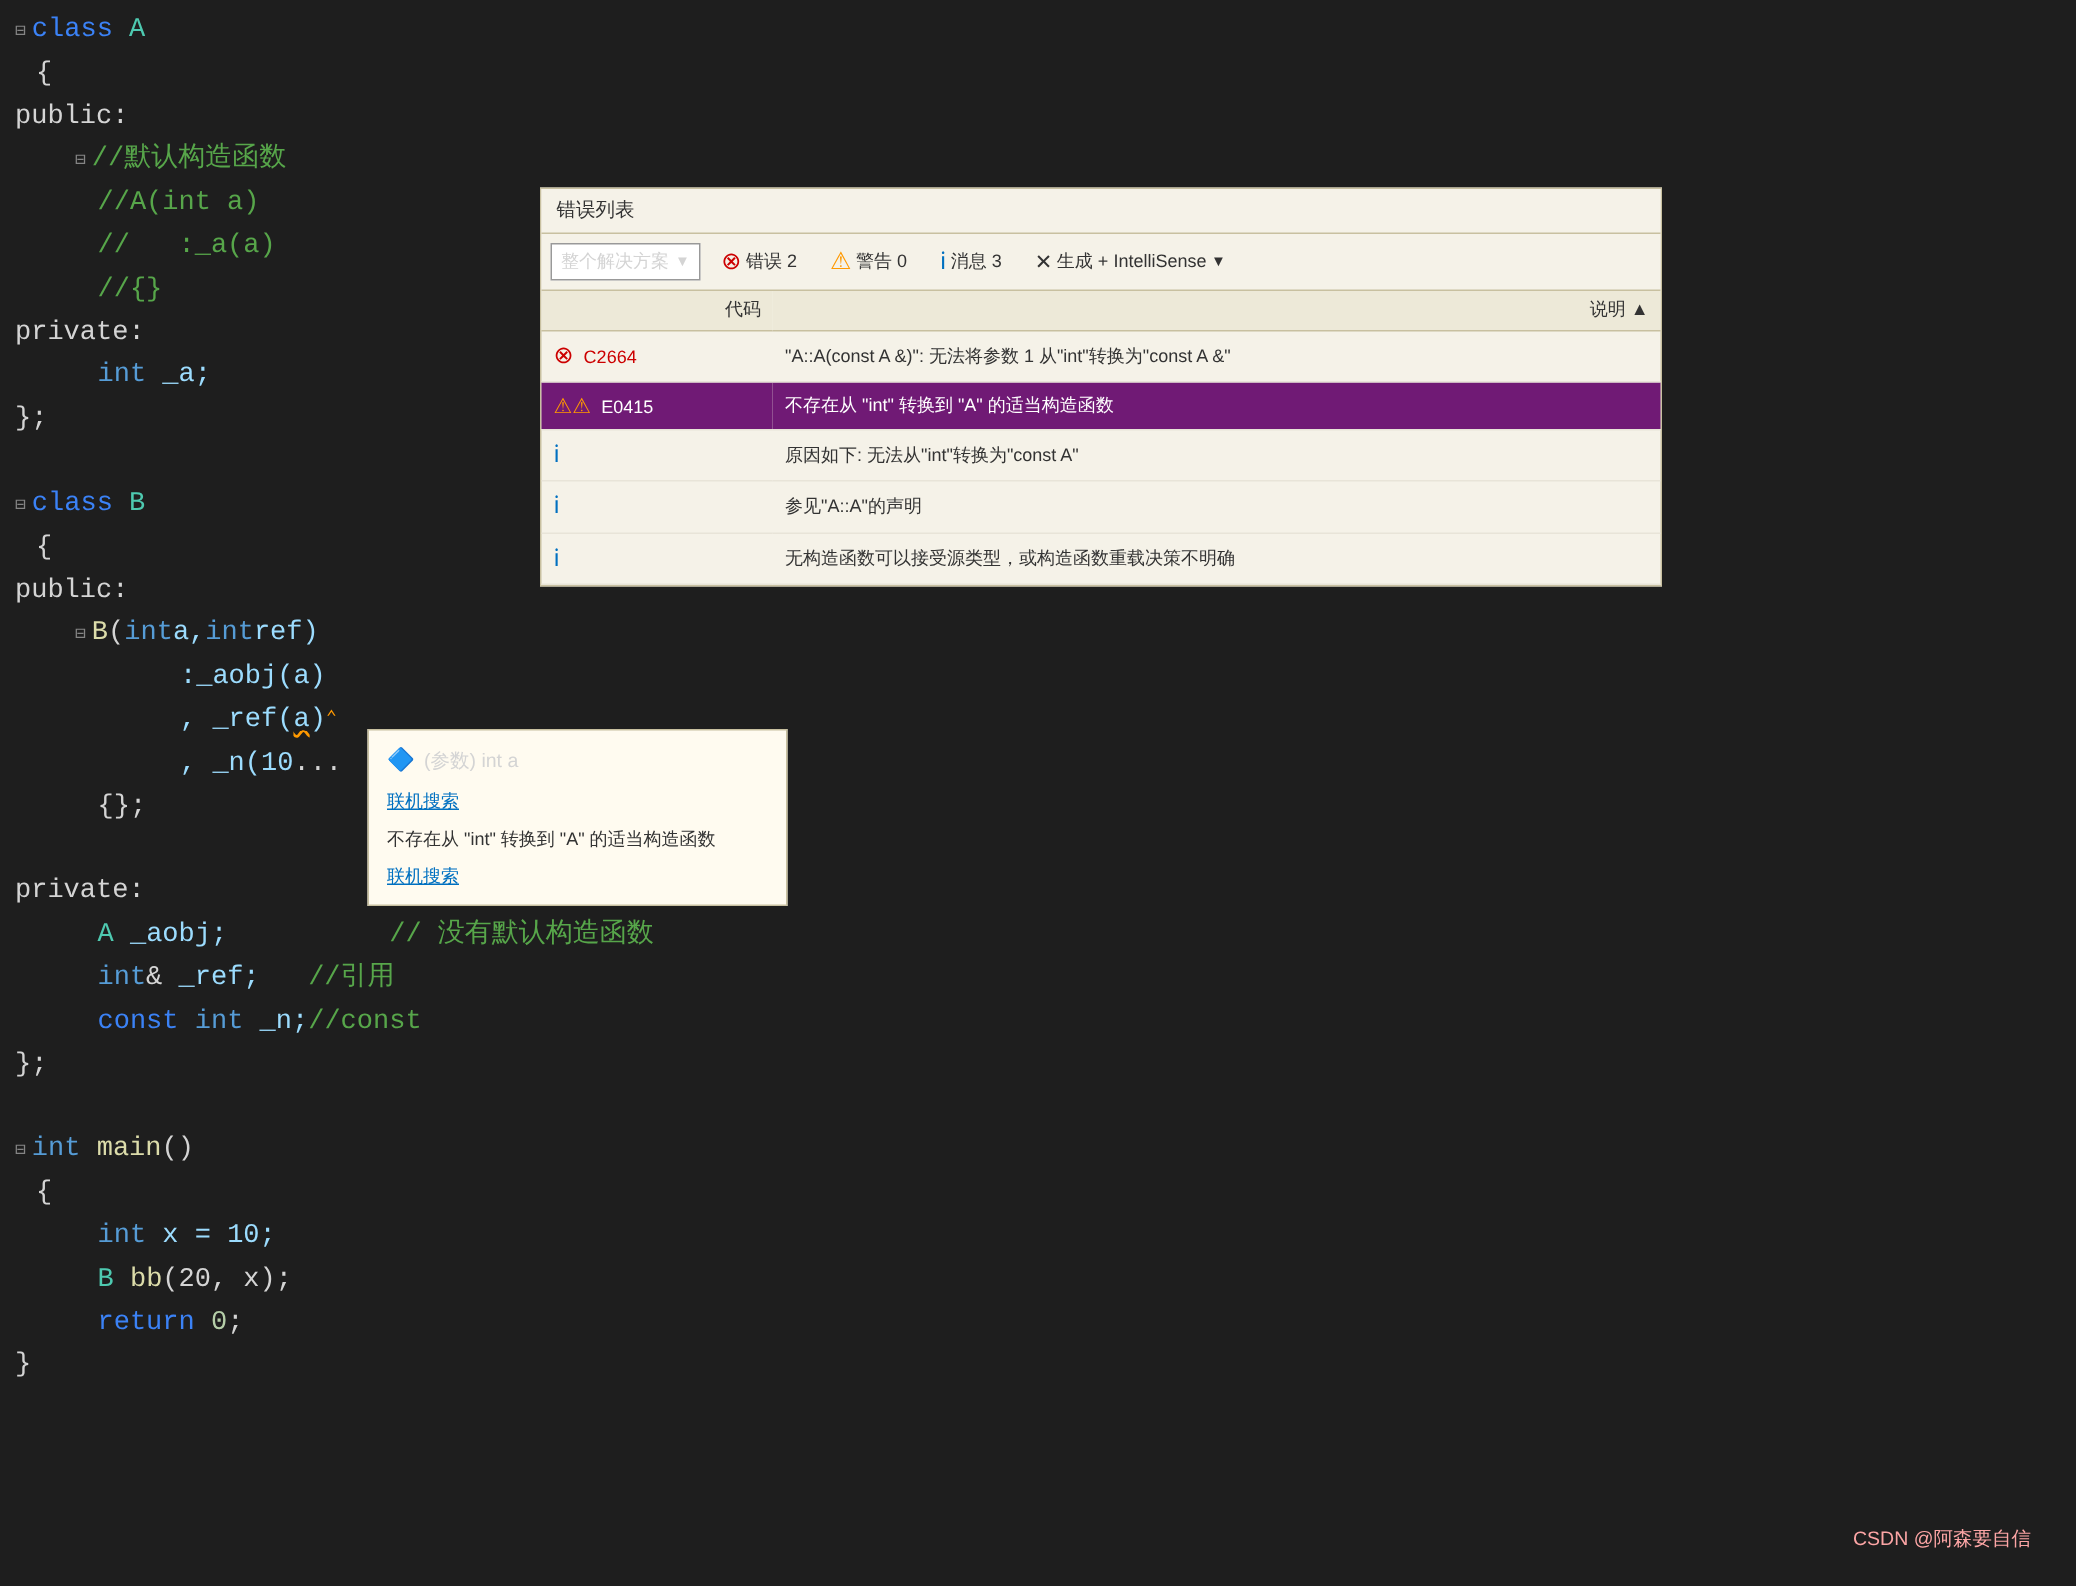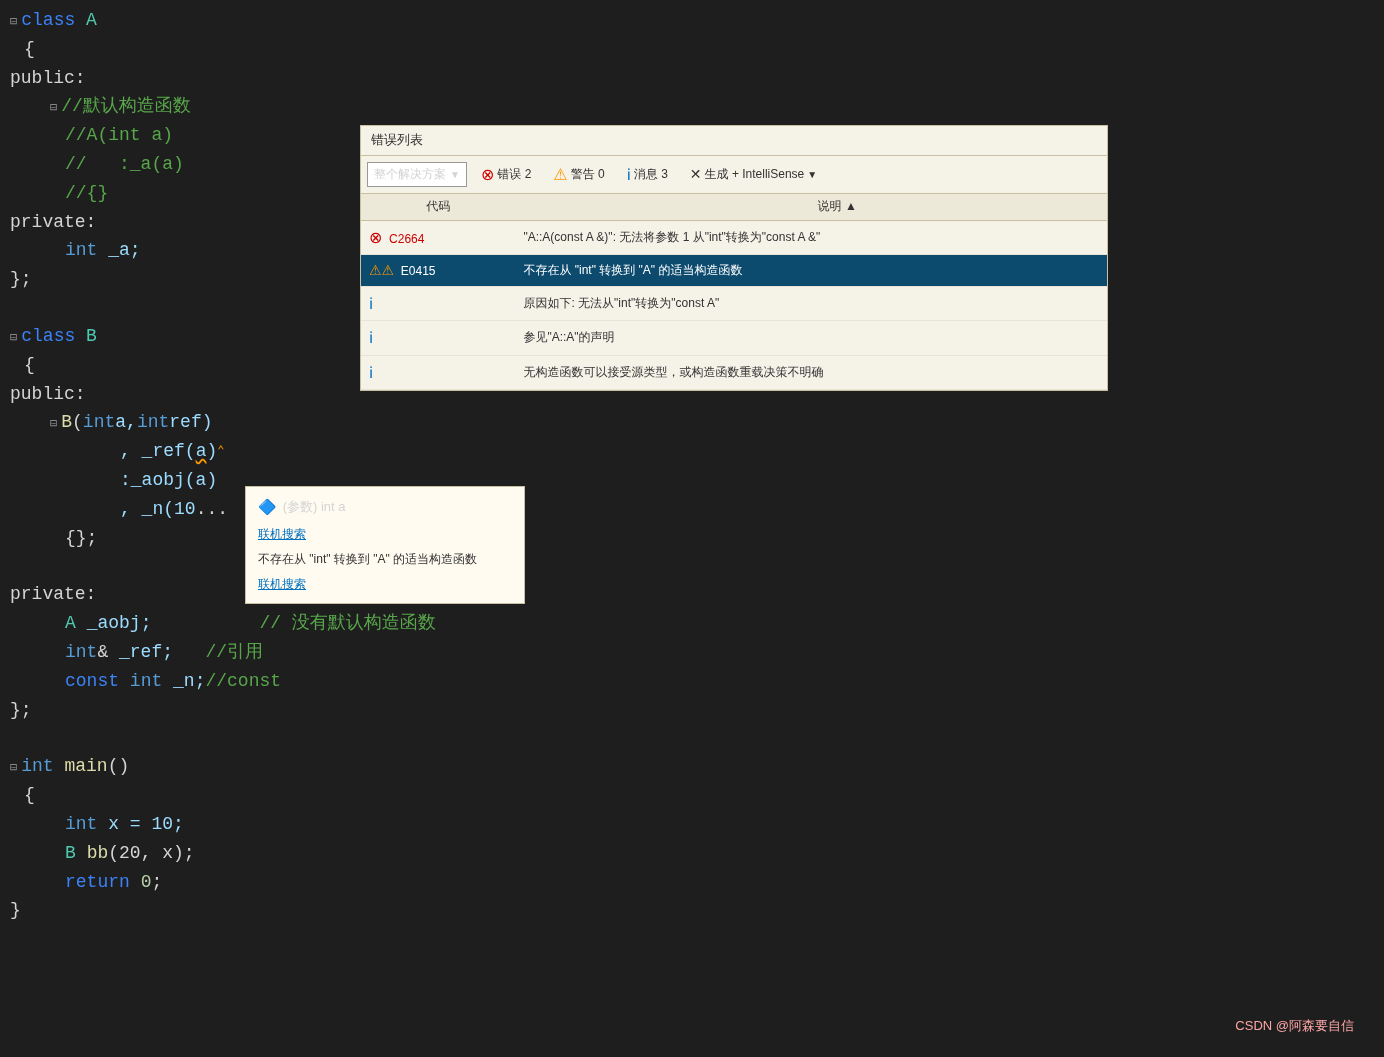--- a/index.html
+++ b/index.html
@@ -98,36 +98,36 @@
 
     .error-table {
       width: 100%;
       border-collapse: collapse;
     }
 
     .error-table th {
       background: #ede9d8;
       border-bottom: 1px solid #c8c0a0;
       padding: 3px 8px;
-      text-align: center;
+      text-align: right;
       font-size: 12px;
       font-weight: normal;
       color: #333;
     }
 
     .error-table td {
       padding: 4px 8px;
       font-size: 12px;
       color: #333;
       border-bottom: 1px solid #e8e4d8;
       vertical-align: middle;
     }
 
     .error-row-highlight {
-      background: #0c4a6e;
+      background: #701a75;
       color: white;
     }
 
     .error-row-highlight td {
       color: white;
     }
 
     
     .tooltip-popup {
       position: absolute;
@@ -244,28 +244,28 @@
     <span class="collapse-icon">⊟</span>
     <span class="fn">B</span>
       <span class="punct">(</span>
       <span class="type">int</span>
       <span class="var"> a, </span>
       <span class="type">int</span>
       <span class="var"> ref)</span>
   </div>
 
   <div class="code-line" style="padding-left:120px">
+    <span class="var">:_aobj(a)</span>
+  </div>
+
+  <div class="code-line" style="padding-left:120px">
     <span class="var">, _ref(</span>
       <span class="var squiggly" style="text-decoration: underline wavy #f90;">a</span>
       <span class="var">)</span>
     <span style="color:#f90; font-size:12px; position:relative; top:-2px;">⌃</span>
-  </div>
-
-  <div class="code-line" style="padding-left:120px">
-    <span class="var">:_aobj(a)</span>
   </div>
 
   <div class="code-line" style="padding-left:120px">
     <span class="var">, _n(10</span>
       <span>...</span>
   </div>
 
   <div class="code-line indent1" style="padding-left:65px">
     <span>{};</span>
   </div>

